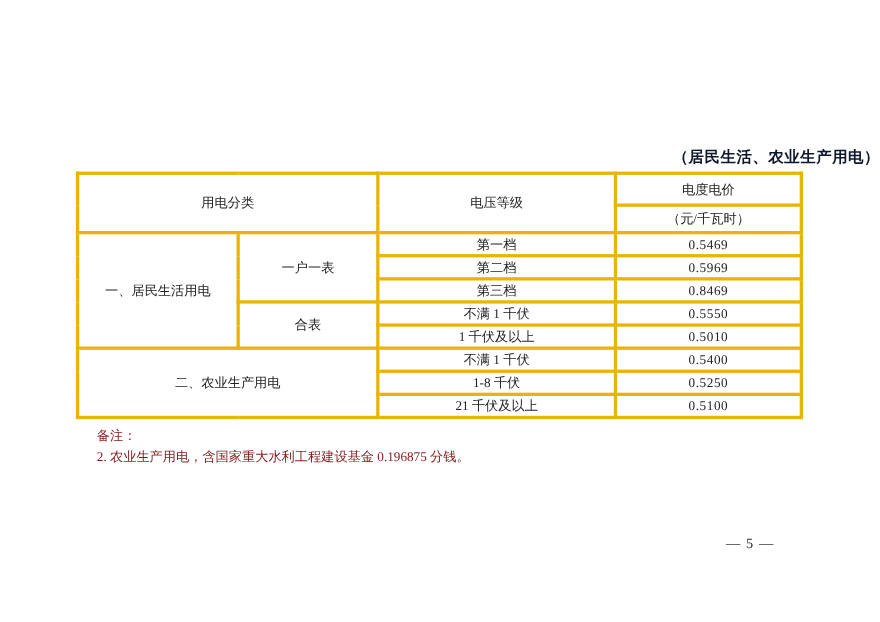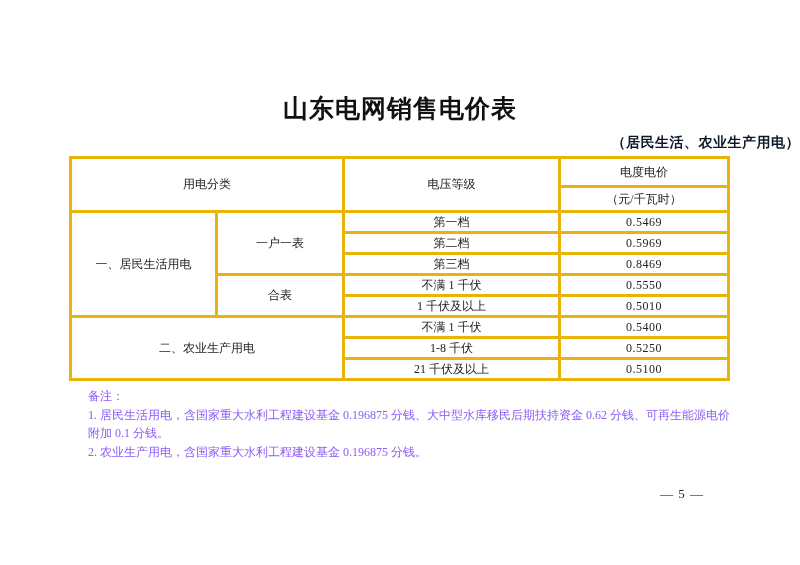--- a/index.html
+++ b/index.html
@@ -31,34 +31,33 @@
   }
   tr.hrow1 td { height:29px; }
   tr.hrow2 td { height:25px; }
   tr.brow  td { height:21px; }
   td.sec-label { text-align:left; padding-left:20px; }
   td.sec-label2 { text-align:left; padding-left:30px; }
   td.vol { text-align:left; padding-left:8px; }
   td.pri { text-align:center; letter-spacing:0.5px; }
   .notes {
     position:absolute; left:88px; top:387px; width:645px;
-    font-size:12px; line-height:18.5px; color:#8b5cf6;
+    font-size:12px; line-height:18.5px; color:#7f1d1d;
   }
   .notes p { margin:0; }
   .page-number {
     position:absolute; left:660px; top:486px;
     font-size:13px; color:#2a2a2a; letter-spacing:1px;
   }
 </style>
 </head>
 <body>
 
 <div class="page">
 
-  <div class="doc-title">山东电网销售电价表</div>
   <div class="doc-subtitle">（居民生活、农业生产用电）</div>
 
   <table class="price-table">
     <colgroup>
       <col style="width:146px">
       <col style="width:127px">
       <col style="width:216px">
       <col style="width:169px">
     </colgroup>
     <tbody>
@@ -106,19 +105,18 @@
       </tr>
       <tr class="brow">
         <td class="vol">21 千伏及以上</td>
         <td class="pri">0.5100</td>
       </tr>
     </tbody>
   </table>
 
   <div class="notes">
     <p>备注：</p>
-    <p>1. 居民生活用电，含国家重大水利工程建设基金 0.196875 分钱、大中型水库移民后期扶持资金 0.62 分钱、可再生能源电价附加 0.1 分钱。</p>
     <p>2. 农业生产用电，含国家重大水利工程建设基金 0.196875 分钱。</p>
   </div>
 
   <div class="page-number">— 5 —</div>
 
 </div>
 
 </body></html>

